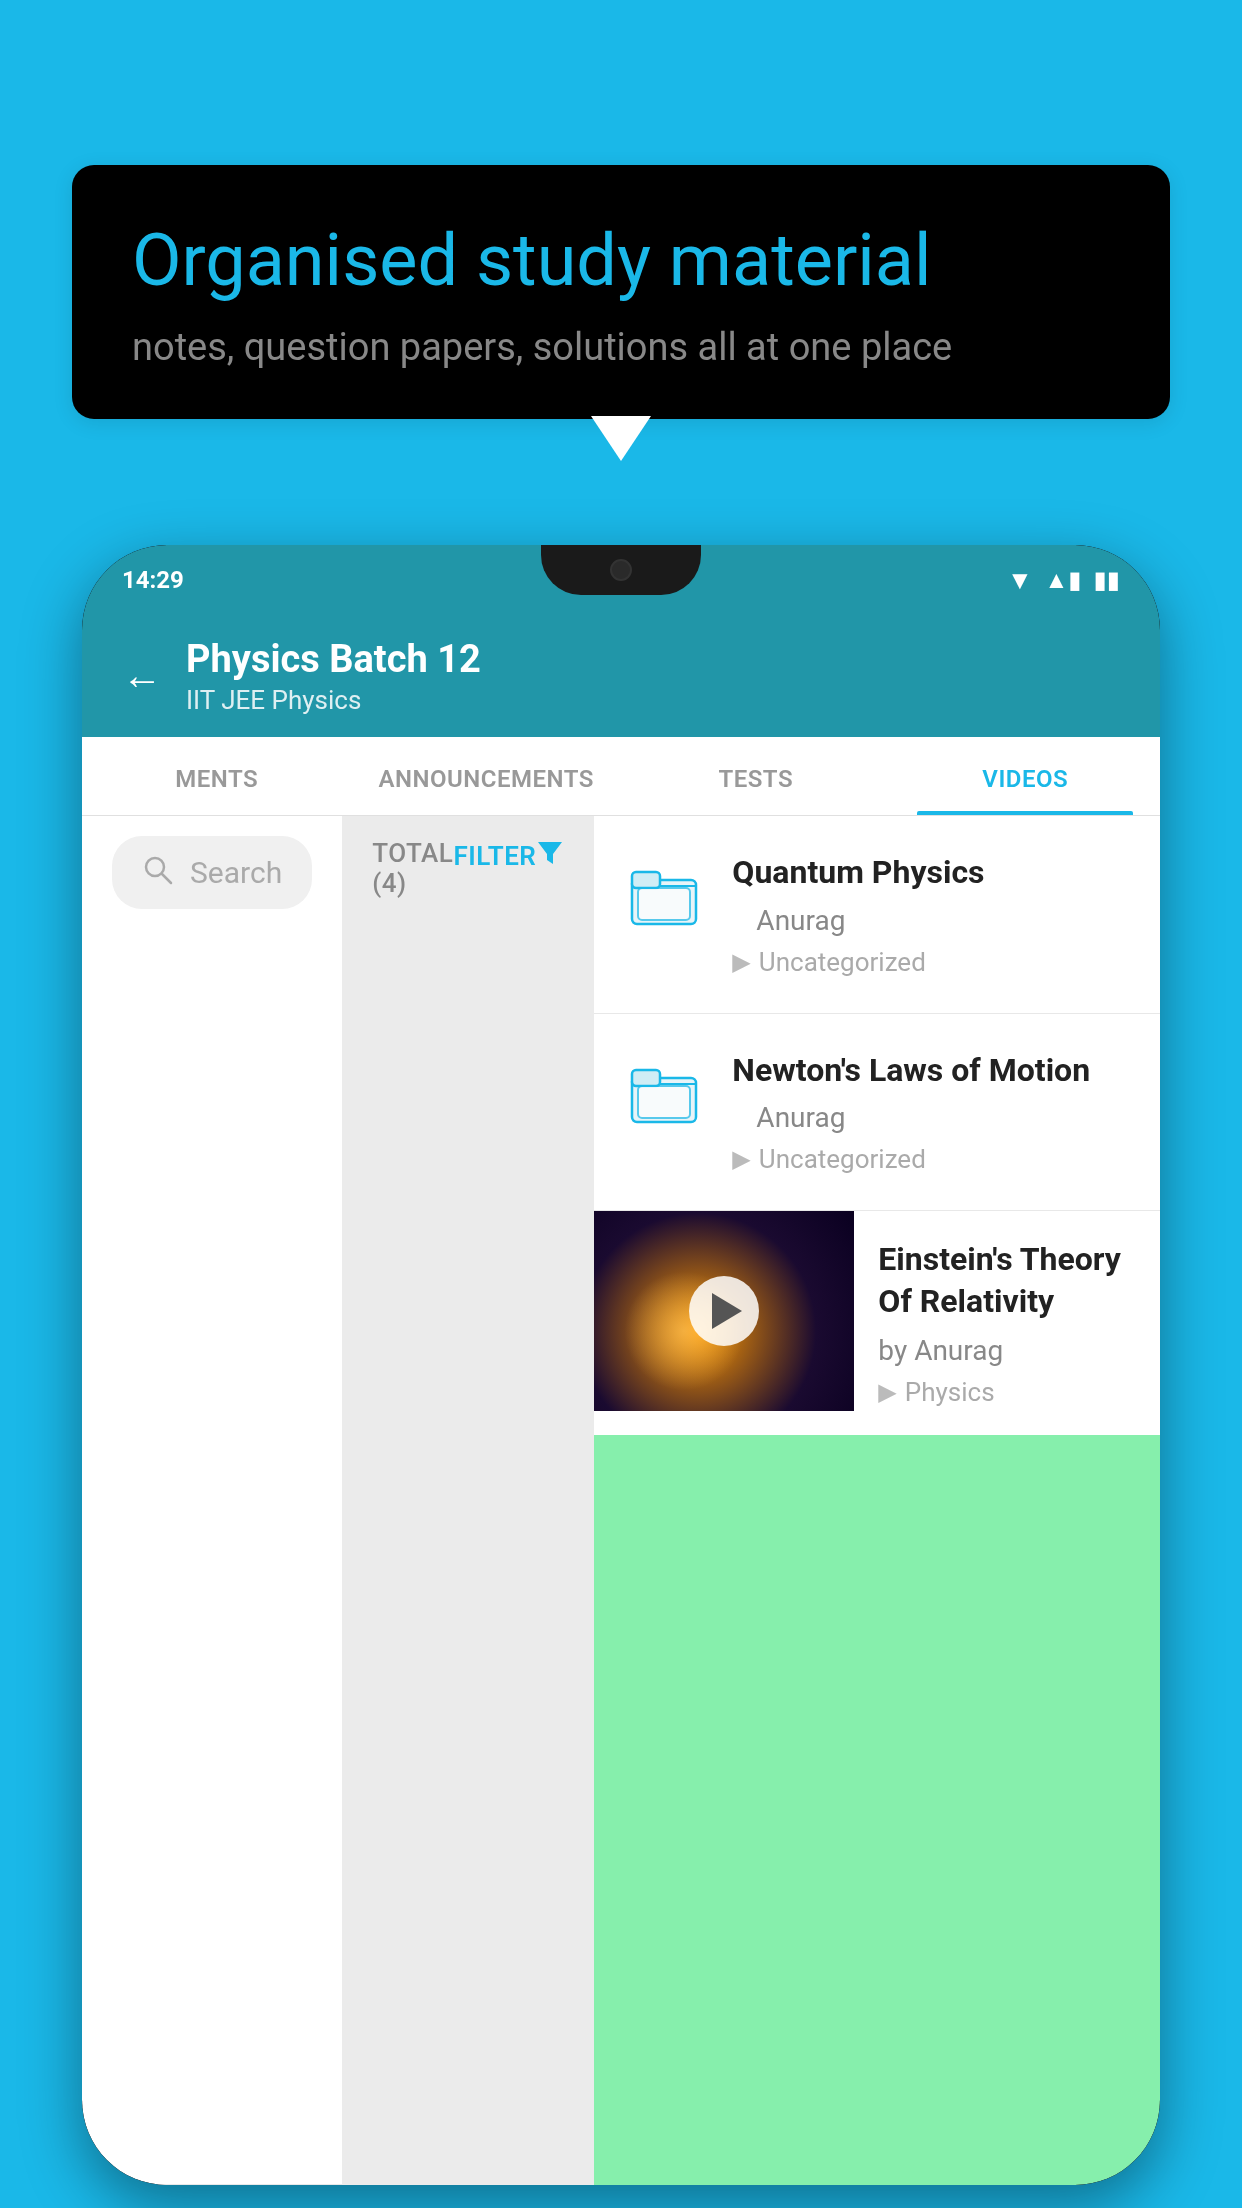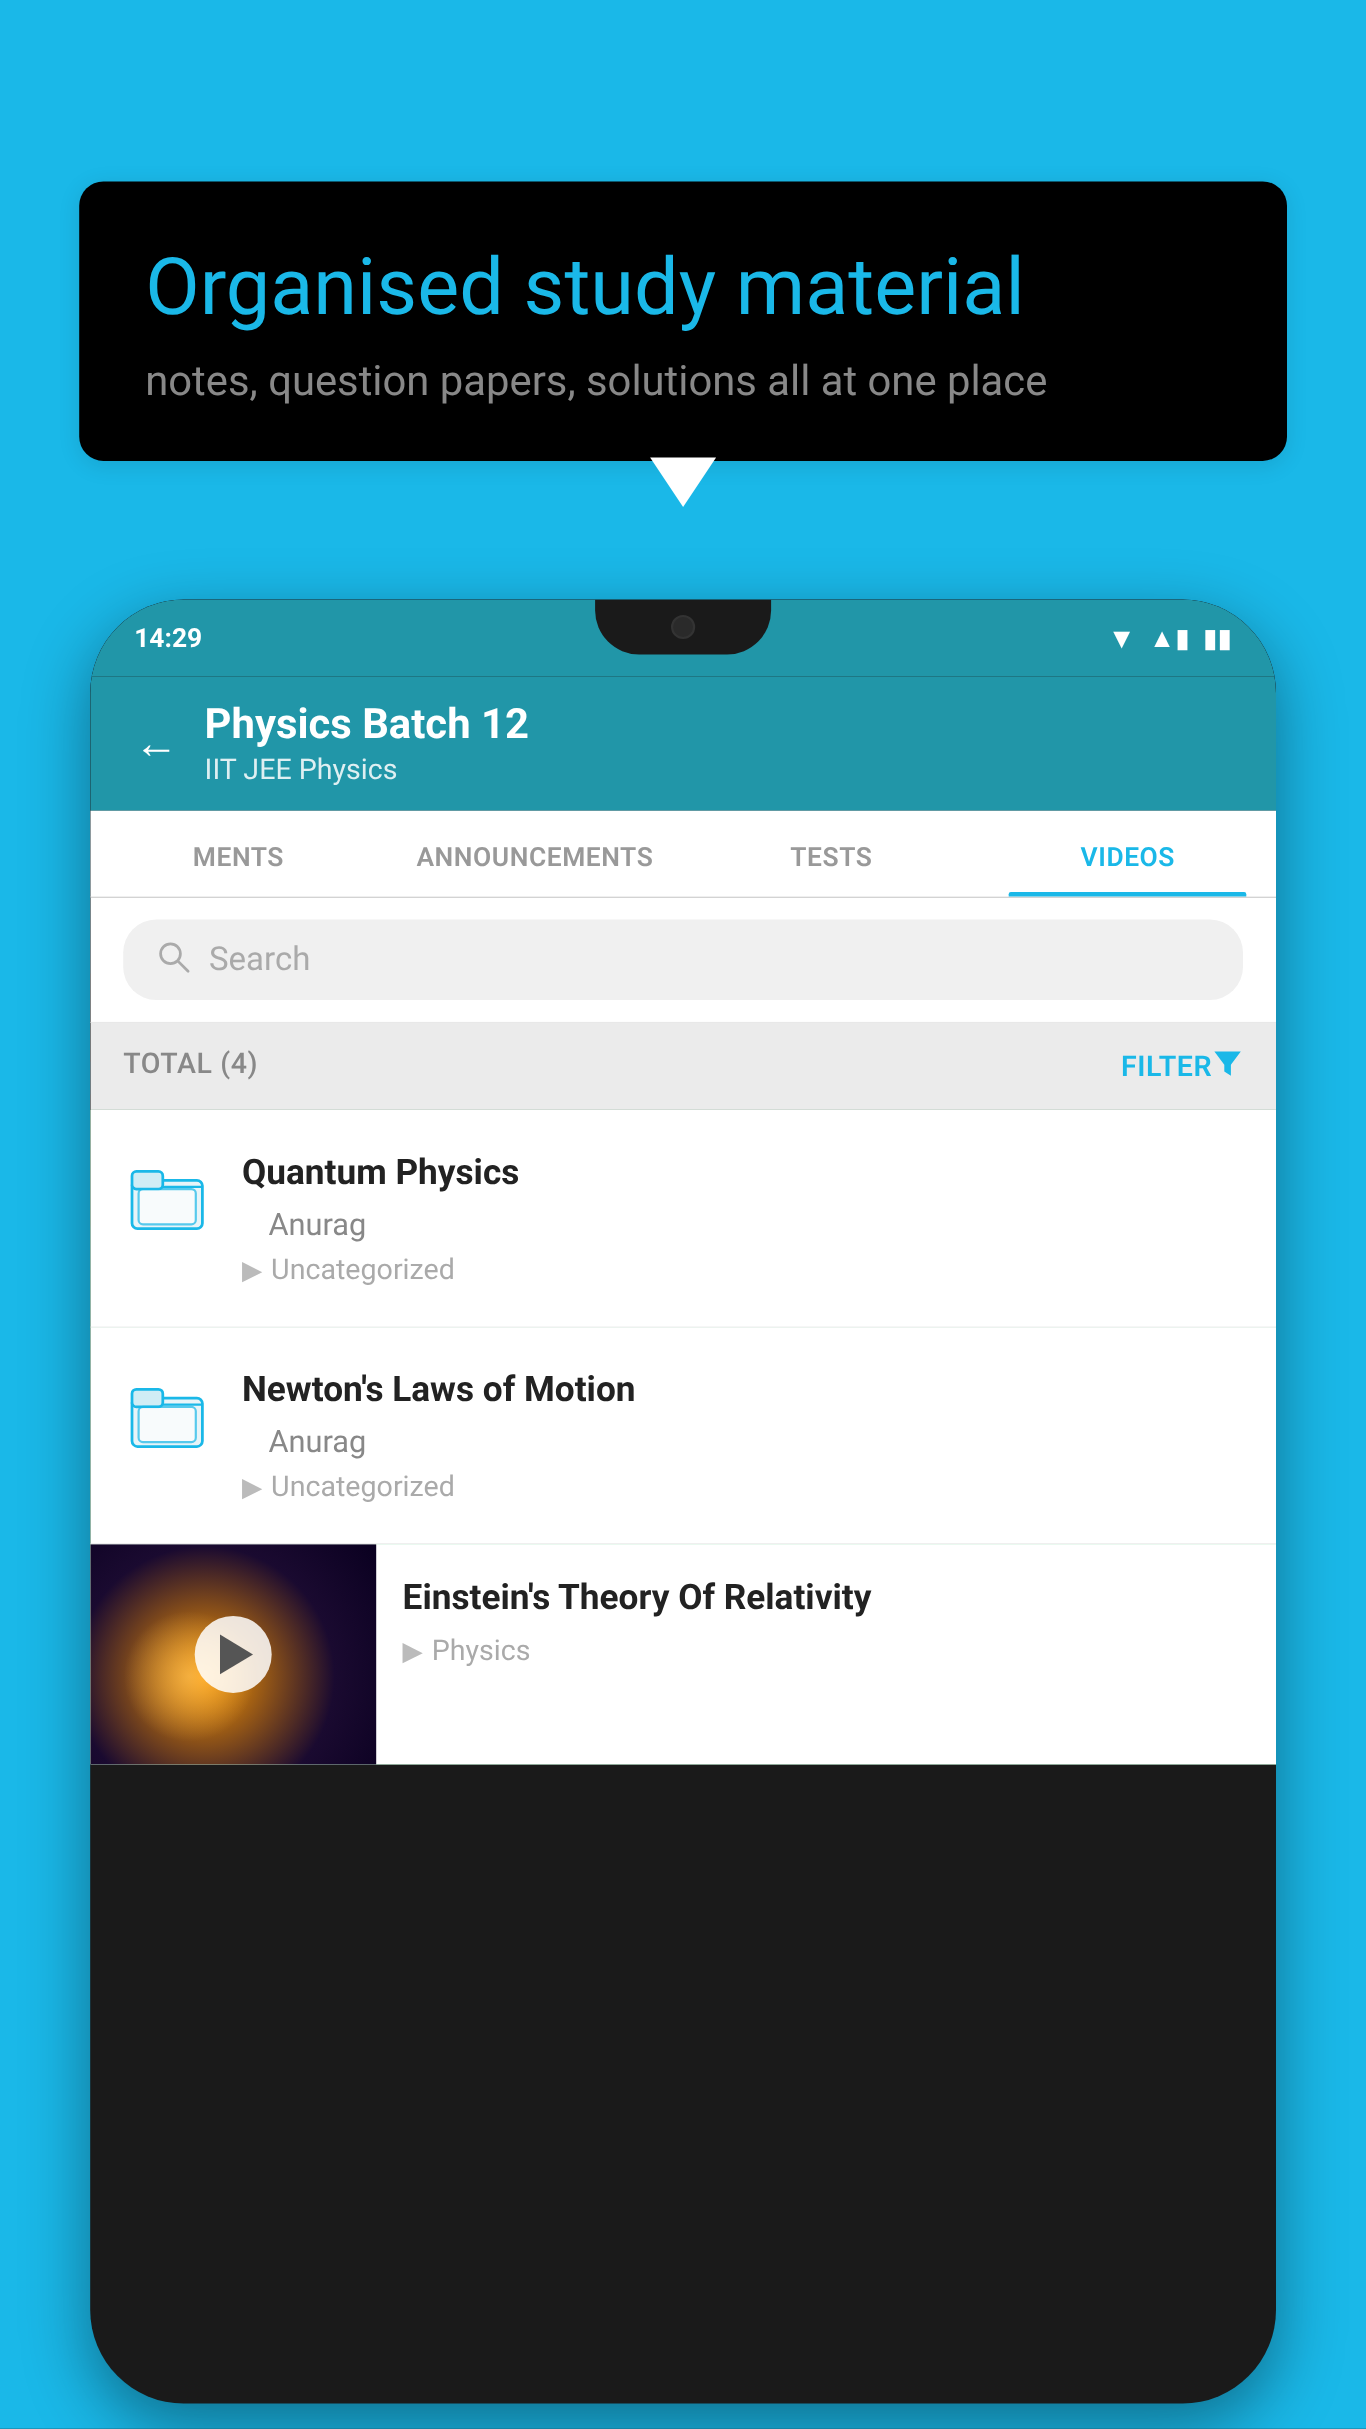--- a/index.html
+++ b/index.html
@@ -357,21 +357,21 @@
       right: 0;
       bottom: 0;
       border-radius: 85px;
       overflow: hidden;
       display: flex;
       flex-direction: column;
     }
     .phone-screen {
       flex: 1;
       display: flex;
-      flex-direction: column;
+      flex-direction: row;
       overflow: hidden;
     }
 
     
     .side-btn-left {
       position: absolute;
       left: -8px;
       top: 340px;
       width: 10px;
       height: 80px;
@@ -515,20 +515,21 @@
 
         <div class="video-item-thumb">
           <div class="thumb-image">
             <div class="thumb-glow"></div>
             <div class="play-btn">
               <div class="play-triangle"></div>
             </div>
           </div>
           <div class="thumb-info">
             <div class="thumb-title">Einstein's Theory Of Relativity</div>
+            <div class="thumb-author">by Anurag</div>
             <div class="thumb-tag">
               <span class="tag-icon">▶</span>
               <span>Physics</span>
             </div>
           </div>
         </div>
       </div>
     </div>
   </div>
 </div>

